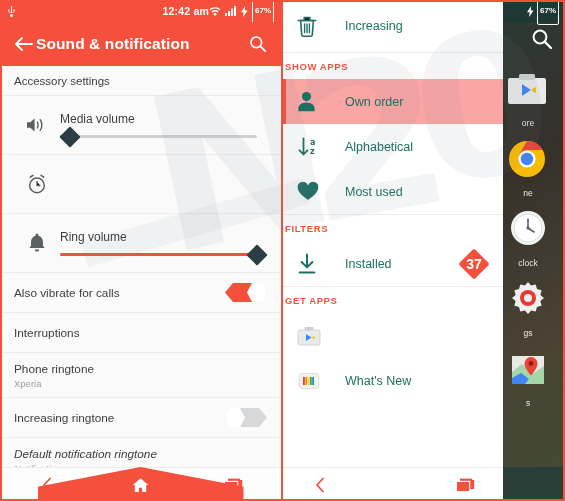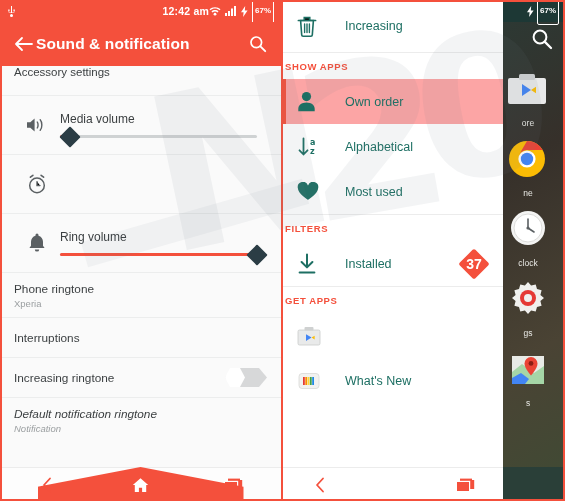--- a/index.html
+++ b/index.html
@@ -36,21 +36,21 @@
   }
   .appbar-title {
     font-size:15.5px; font-weight:bold; margin-left:22px; flex:1;
     letter-spacing:.1px;
   }
   .list { position:relative; z-index:4; }
   .row {
     border-bottom:1px solid #eceded; background:transparent;
     position:relative; padding:0 14px;
   }
-  .row-head { height:30px; display:flex; align-items:flex-start; }
+  .row-head { height:30px; display:flex; align-items:center; }
   .row-head .t { font-size:11.5px; color:#3b3f41; }
   .slider-row { height:59px; display:flex; align-items:center; }
   .sl-icon { width:46px; display:flex; justify-content:center; color:#5b6063; }
   .sl-body { flex:1; padding-right:10px; position:relative; }
   .sl-label { font-size:12px; color:#3b3f41; margin-bottom:9px; }
   .track { height:3px; background:#cfd2d3; border-radius:2px; position:relative; }
   .track .fill { position:absolute; left:0; top:0; height:3px; background:#f4503c; border-radius:2px;}
   .thumb {
     position:absolute; width:15px; height:15px; background:#2b3d45;
     transform:translate(-50%,-50%) rotate(45deg); top:1.5px; border-radius:1px;
@@ -280,31 +280,40 @@
         </div>
         <div class="sl-body">
           <div class="sl-label">Ring volume</div>
           <div class="track">
             <div class="fill" style="width:100%"></div>
             <div class="thumb" style="left:100%"></div>
           </div>
         </div>
       </div>
 
+      <div class="row simple-row" style="height:40px;">
+        <div class="texts">
+          <div class="t1">Also vibrate for calls</div>
+        </div>
+        <div class="toggle on">
+          <span class="tog-shape"></span>
+            <span class="knob"></span>
+        </div>
+      </div>
+
+      <div class="row simple-row" style="height:40px;">
+        <div class="texts">
+          <div class="t1">Interruptions</div>
+        </div>
+      </div>
 
       <div class="row simple-row" style="height:45px;">
         <div class="texts">
           <div class="t1">Phone ringtone</div>
           <div class="t2">Xperia</div>
-        </div>
-      </div>
-
-      <div class="row simple-row" style="height:40px;">
-        <div class="texts">
-          <div class="t1">Interruptions</div>
         </div>
       </div>
 
       <div class="row simple-row" style="height:40px;">
         <div class="texts">
           <div class="t1">Increasing ringtone</div>
         </div>
         <div class="toggle off">
           <span class="tog-shape"></span>
             <span class="knob"></span>

